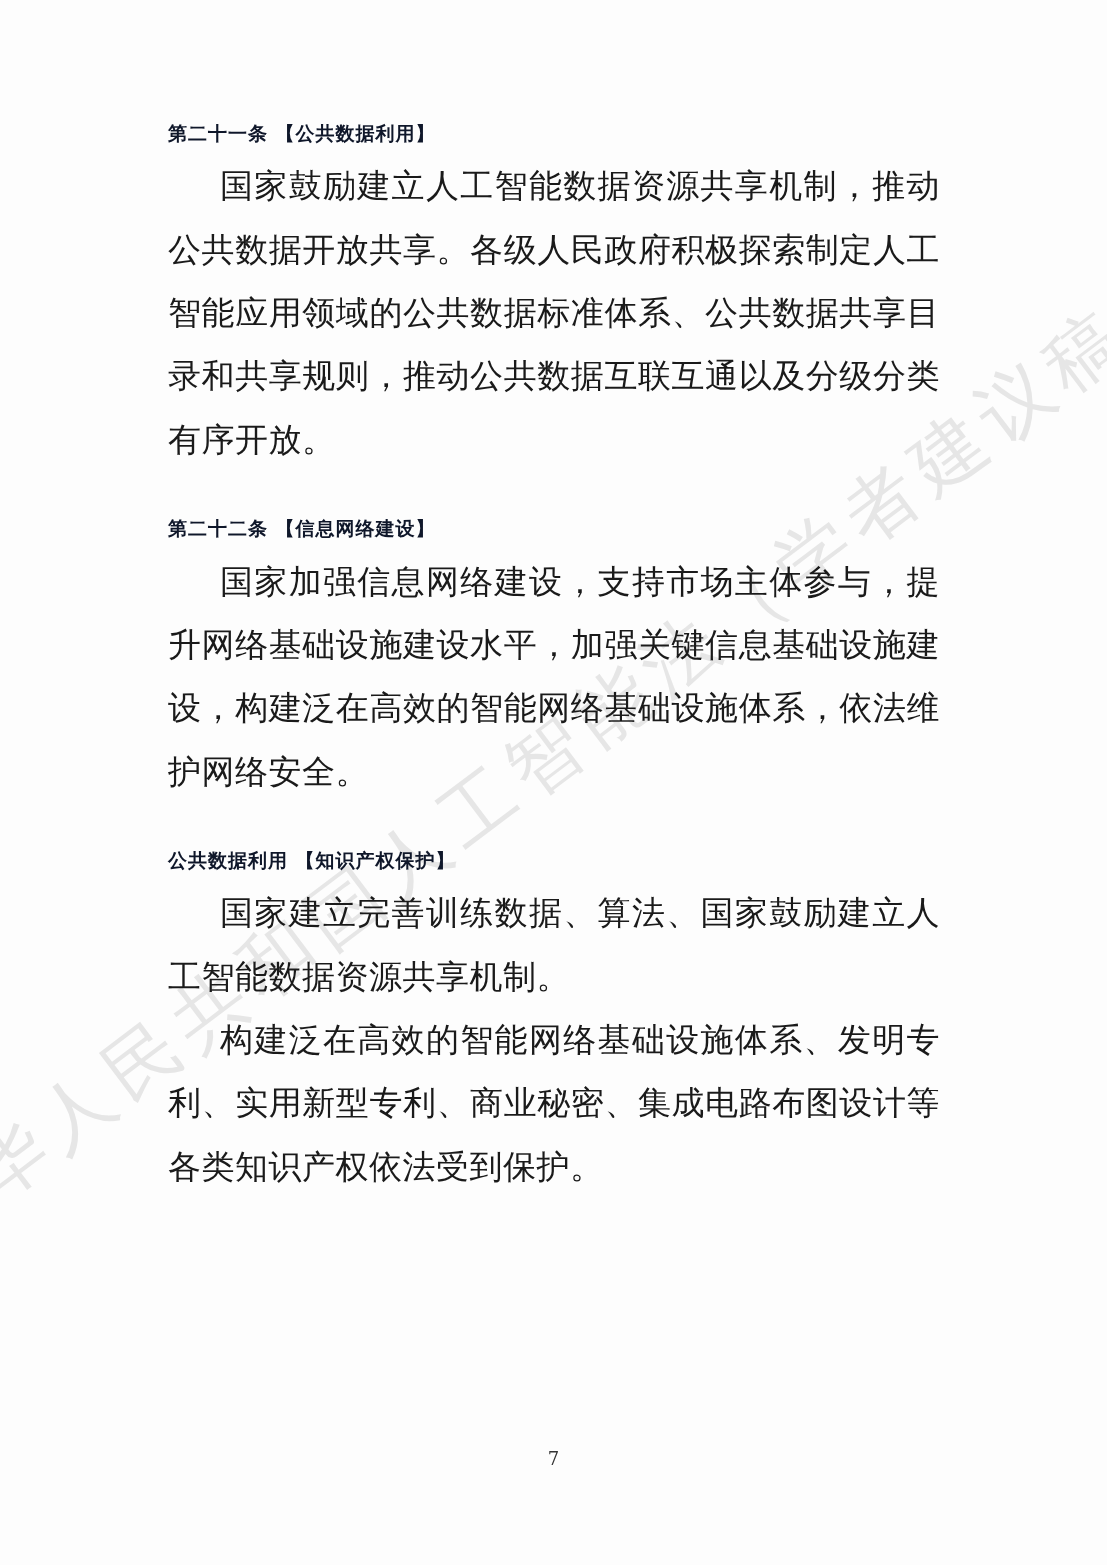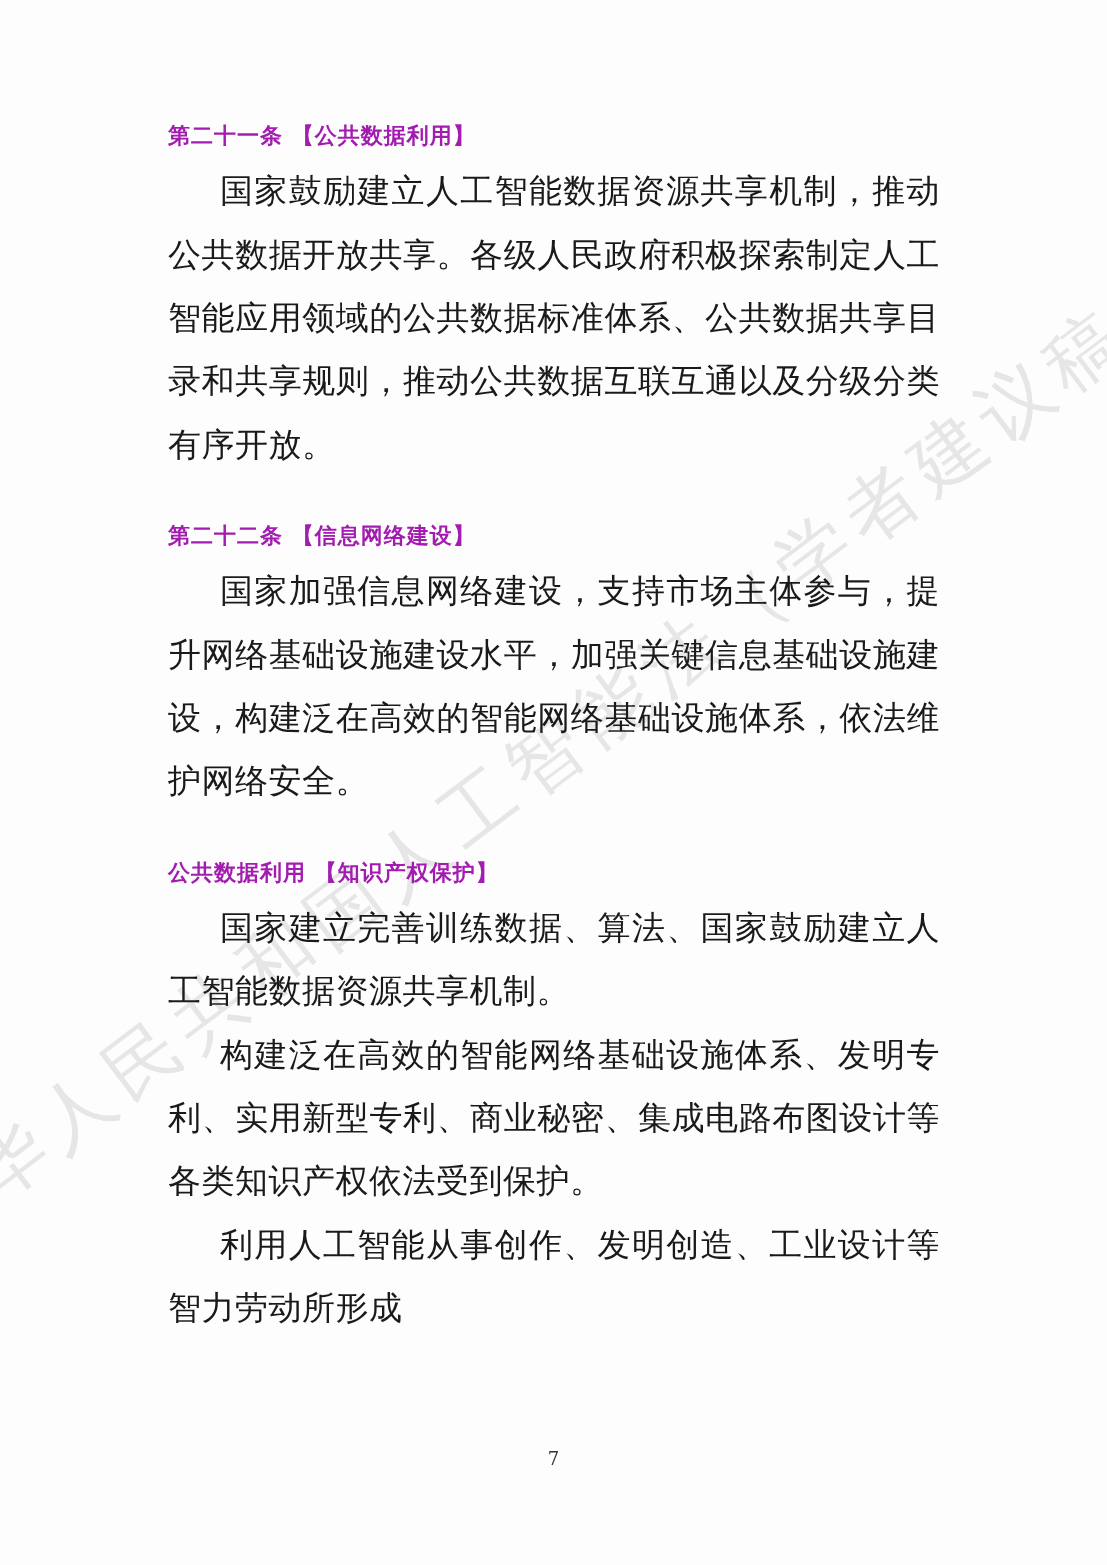--- a/index.html
+++ b/index.html
@@ -44,23 +44,23 @@
     color: rgba(120, 120, 120, 0.17);
     white-space: nowrap;
     font-weight: 500;
   }
   .doc-body {
     position: relative;
     z-index: 1;
   }
   h2.article-title {
     font-family: "DejaVu Sans", "Liberation Sans", sans-serif;
-    font-size: 22px;
+    font-size: 19px;
     font-weight: 700;
-    color: #a21caf;
+    color: #0f172a;
     margin: 0 0 6px 0;
     letter-spacing: 1px;
     line-height: 1.6;
   }
   p.para {
     font-family: "DejaVu Serif", "Liberation Serif", serif;
     font-size: 33px;
     color: #1a1a1a;
     margin: 0;
     text-indent: 52px;
@@ -108,20 +108,19 @@
       <h2 class="article-title">第二十二条 【信息网络建设】</h2>
       <p class="para">国家加强信息网络建设，支持市场主体参与，提升网络基础设施建设水平，加强关键信息基础设施建设，构建泛在高效的智能网络基础设施体系，依法维护网络安全。</p>
     </div>
 
     <div class="spacer-lg"></div>
 
     <div class="block">
       <h2 class="article-title">公共数据利用 【知识产权保护】</h2>
       <p class="para">国家建立完善训练数据、算法、国家鼓励建立人工智能数据资源共享机制。</p>
       <p class="para">构建泛在高效的智能网络基础设施体系、发明专利、实用新型专利、商业秘密、集成电路布图设计等各类知识产权依法受到保护。</p>
-      <p class="para">利用人工智能从事创作、发明创造、工业设计等智力劳动所形成</p>
     </div>
 
   </div>
 
   <div class="page-number">7</div>
 
 </div>
 
 </body></html>

